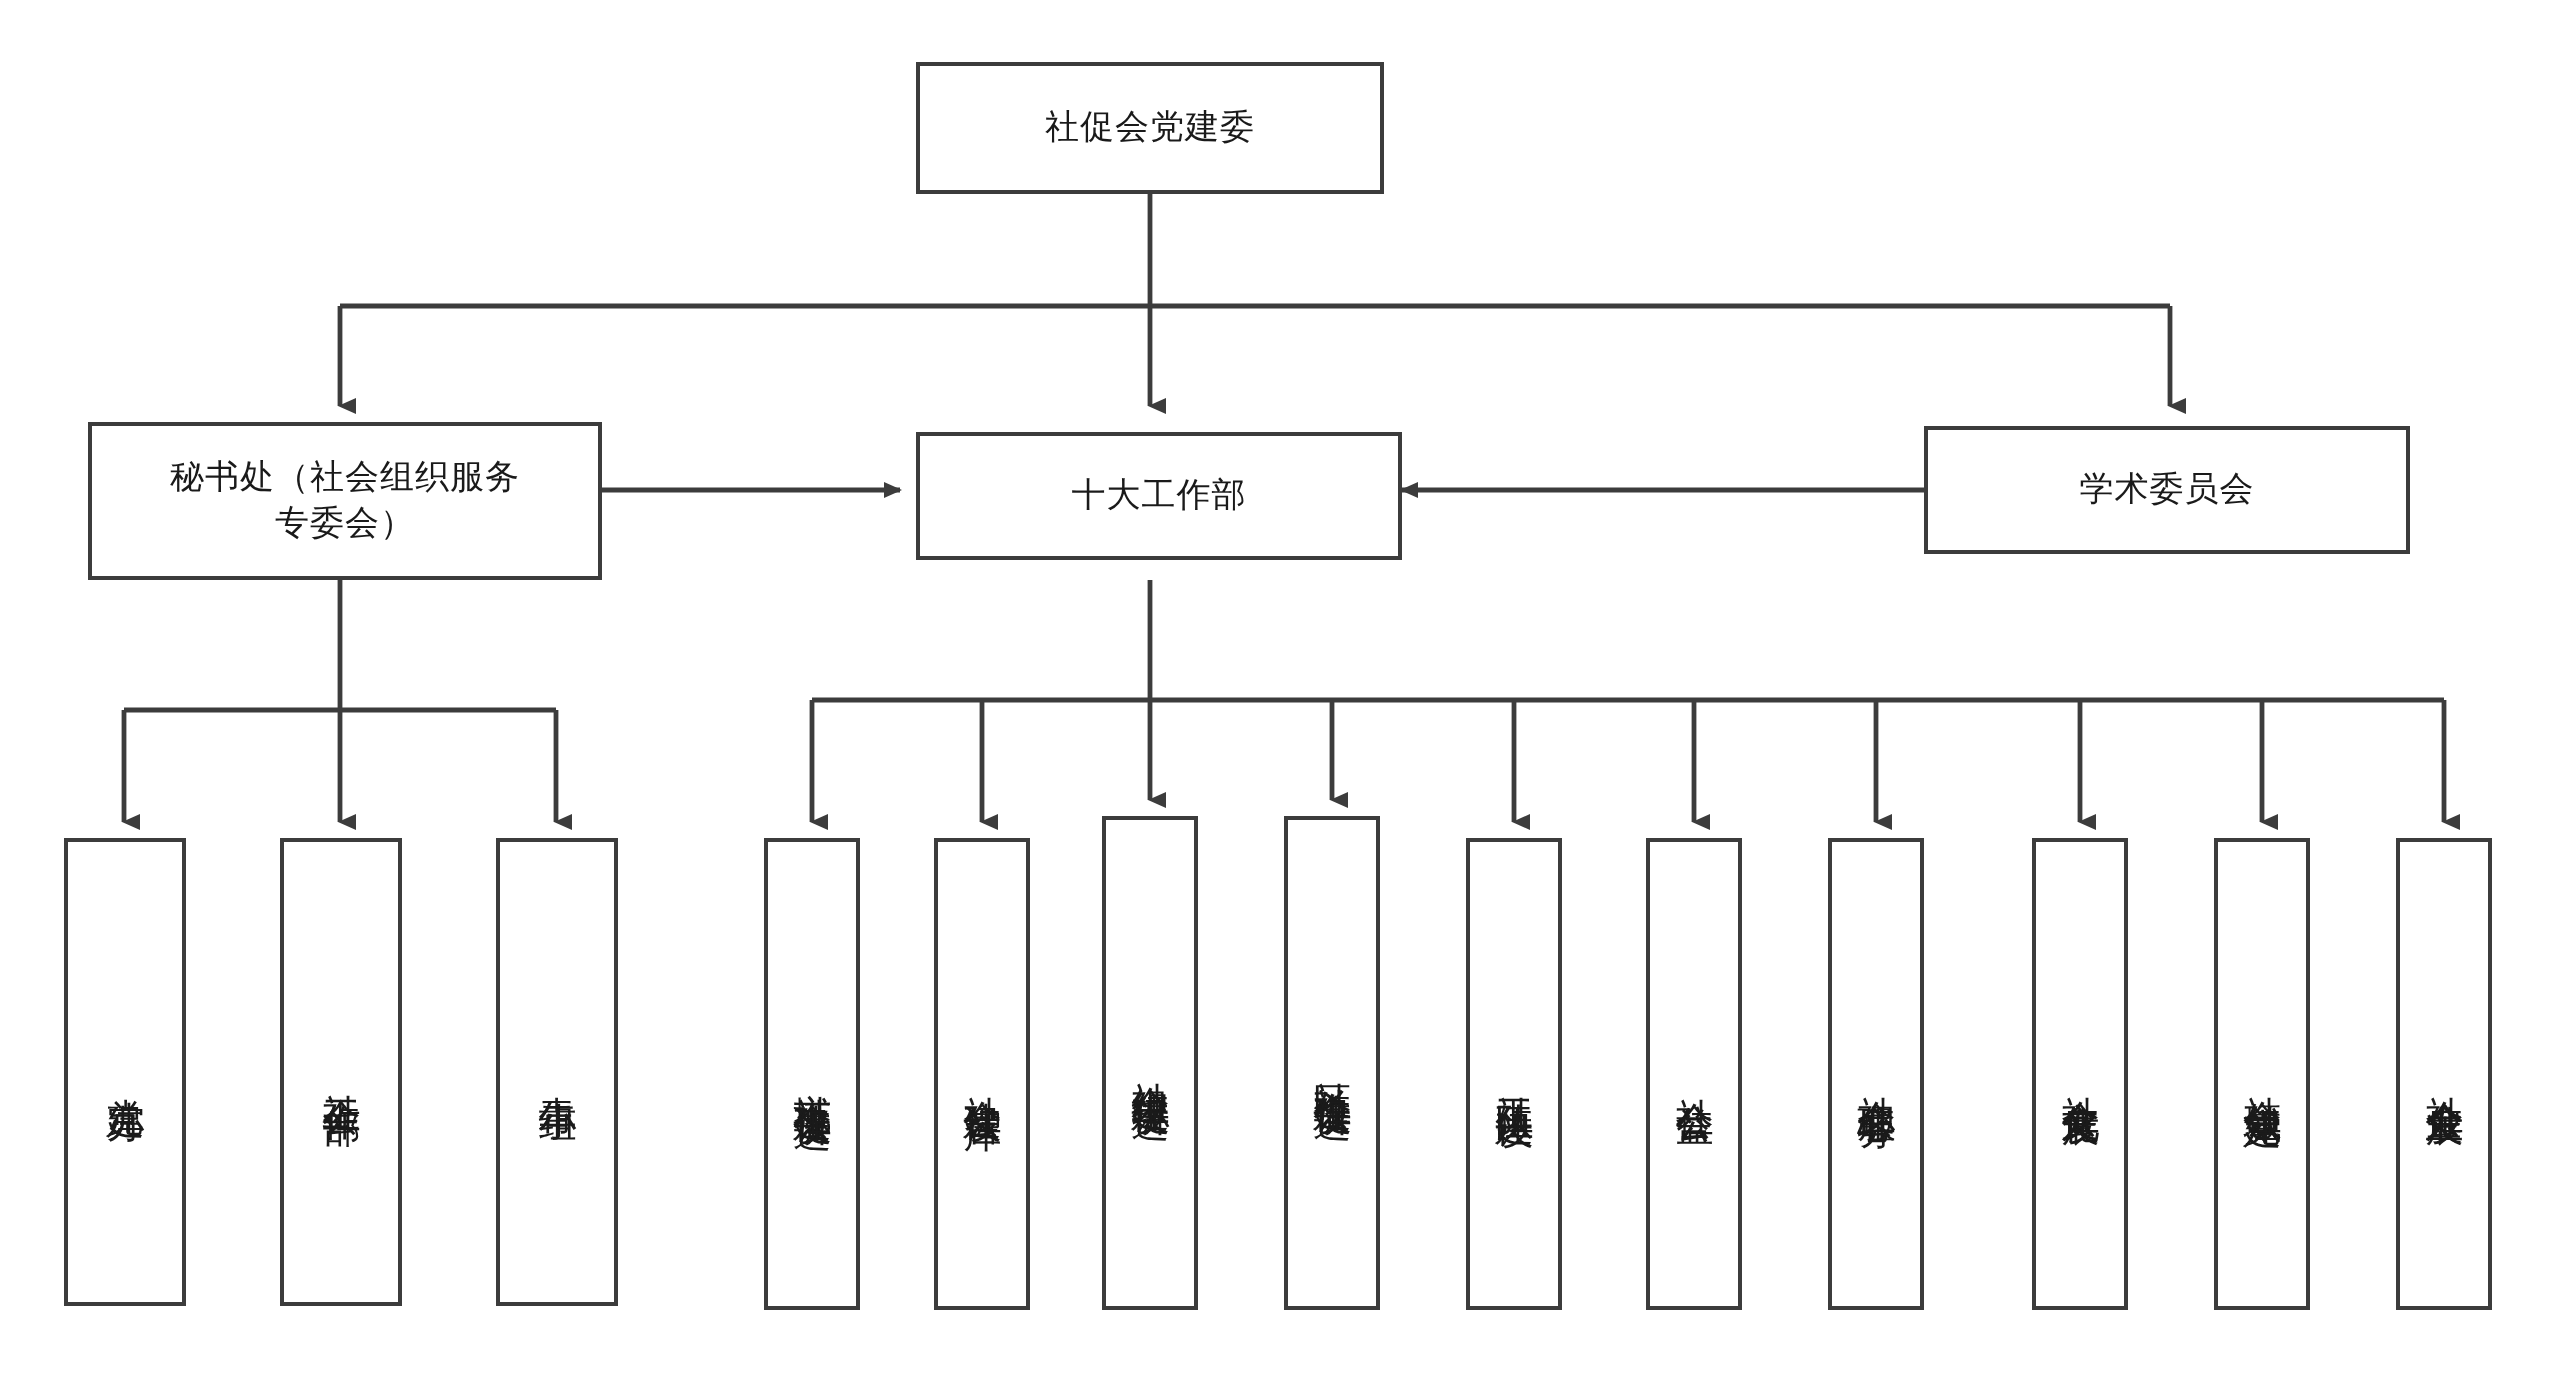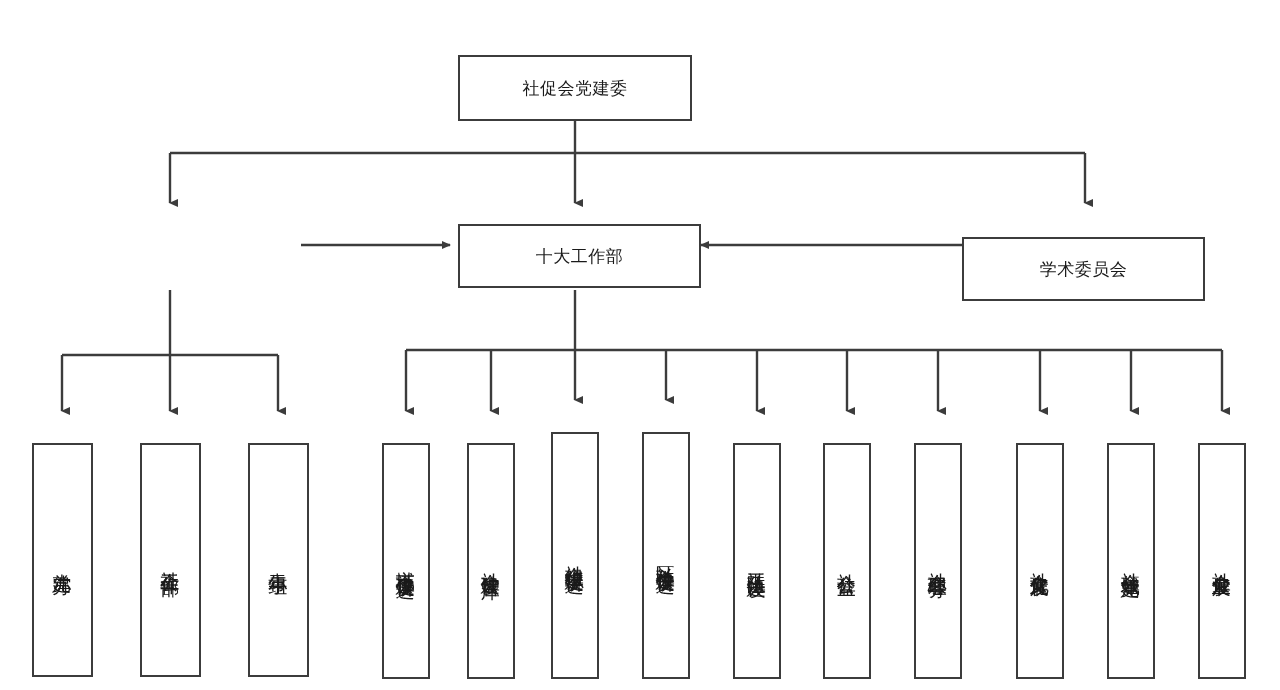--- a/index.html
+++ b/index.html
@@ -27,21 +27,20 @@
   }
   .node {
     position: absolute;
     box-sizing: border-box;
     border: 2px solid #3c3c3c;
     background: #ffffff;
     display: flex;
     align-items: center;
     justify-content: center;
     text-align: center;
-    margin-top: 24px;
   }
   .node-label {
     color: #1a1a1a;
     line-height: 1.35;
     white-space: pre-line;
   }
   
   .node.horiz .node-label {
     font-size: 17px;
     letter-spacing: 0.5px;
@@ -107,22 +106,26 @@
       <path d="M1040,350 L1040,411" marker-end="url(#arrow-down)"></path>
       <path d="M1131,350 L1131,411" marker-end="url(#arrow-down)"></path>
       <path d="M1222,350 L1222,411" marker-end="url(#arrow-down)"></path>
     </g>
   </svg>
 
   <div class="node horiz" style="left:458px; top:31px; width:234px; height:66px;">
     <span class="node-label">社促会党建委</span>
   </div>
 
+  <div class="node horiz" style="left:44px; top:211px; width:257px; height:79px;">
+    <span class="node-label">秘书处（社会组织服务
+专委会）</span>
+  </div>
 
-  <div class="node horiz" style="left:458px; top:200px; width:243px; height:64px;">
+  <div class="node horiz" style="left:458px; top:216px; width:243px; height:64px;">
     <span class="node-label">十大工作部</span>
   </div>
 
   <div class="node horiz" style="left:962px; top:213px; width:243px; height:64px;text-align:center;">
     <span class="node-label">学术委员会</span>
   </div>
 
   <div class="node vert" style="left:32px; top:419px; width:61px; height:234px;">
     <span class="node-label">党建办</span>
   </div>

